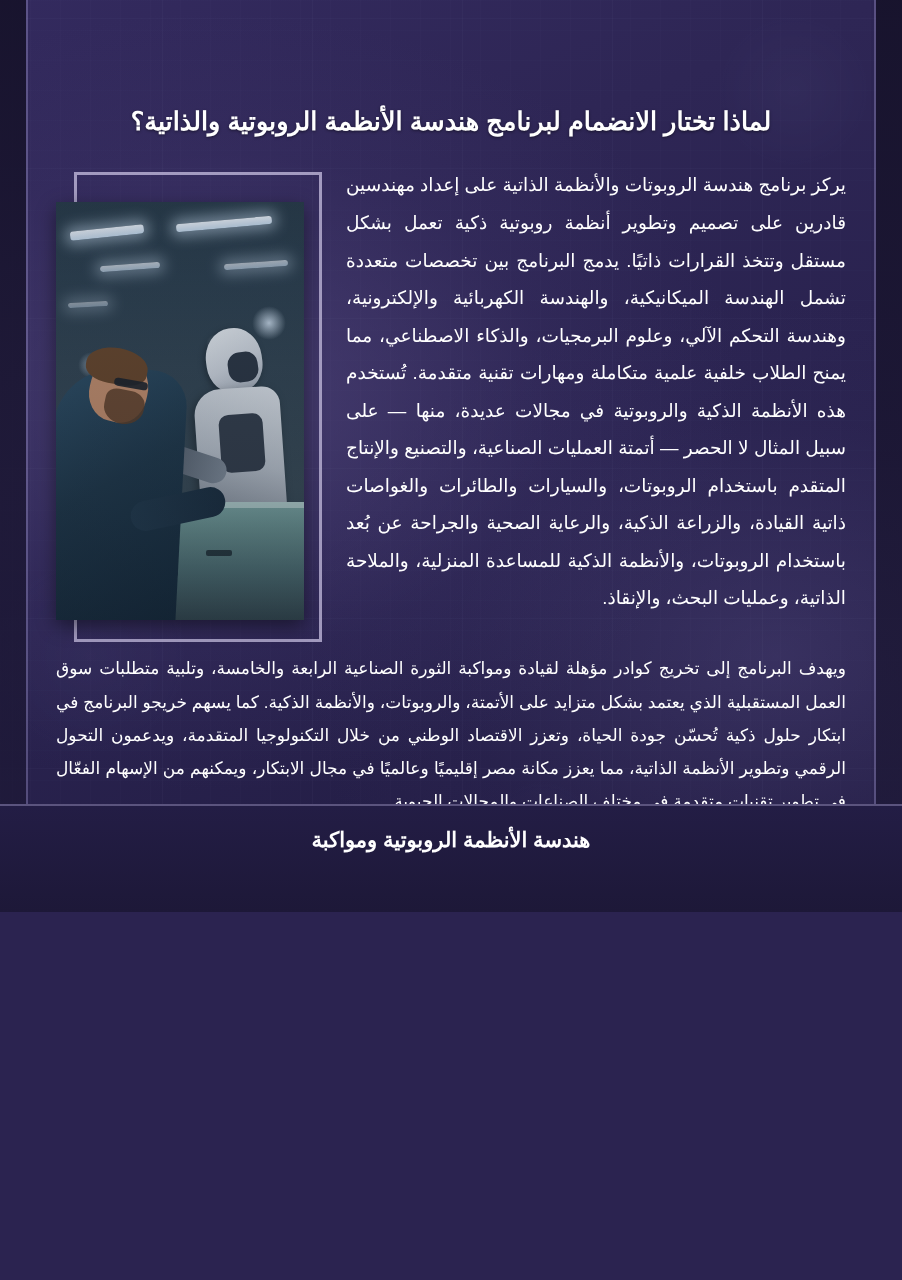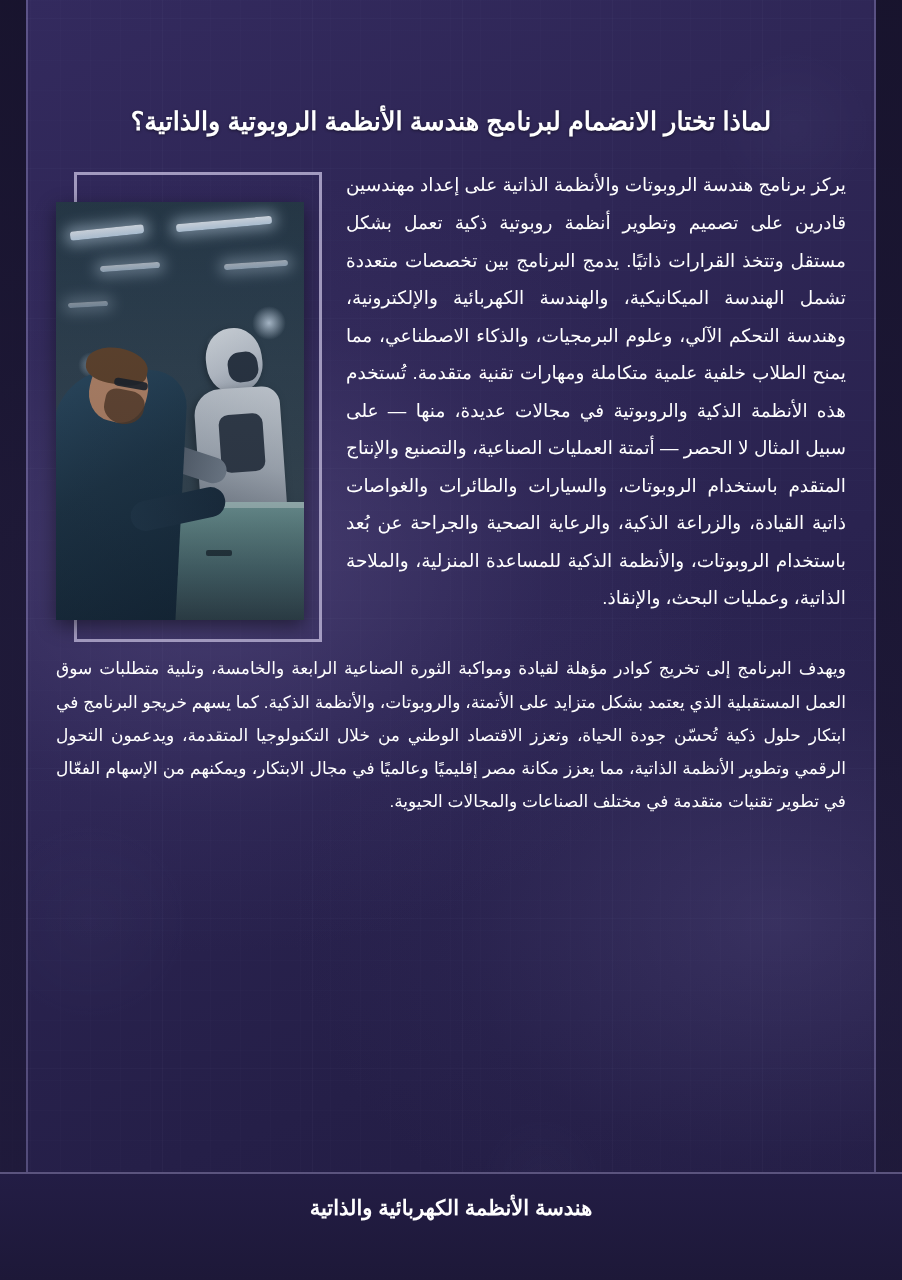--- a/index.html
+++ b/index.html
@@ -9,21 +9,21 @@
   body {
     width: 902px;
     height: 1280px;
     font-family: "Liberation Sans", sans-serif;
     background: #2b2350;
     overflow: hidden;
   }
   .page {
     position: relative;
     width: 902px;
-    height: 1280px;
+    height: 912px;
     background:
       radial-gradient(ellipse 700px 520px at 24% 44%, rgba(104,92,150,0.45) 0%, rgba(70,60,115,0.18) 48%, rgba(45,38,82,0) 75%),
       radial-gradient(ellipse 620px 460px at 86% 72%, rgba(92,82,140,0.35) 0%, rgba(60,52,104,0.12) 52%, rgba(40,34,74,0) 78%),
       linear-gradient(160deg, #332a5e 0%, #2e2655 26%, #2a2350 52%, #251f48 76%, #211b41 100%);
     overflow: hidden;
   }
   
   .texture {
     position: absolute;
     inset: 0;
@@ -389,15 +389,15 @@
         </div>
       </div>
 
       <span>يركز برنامج هندسة الروبوتات والأنظمة الذاتية على إعداد مهندسين قادرين على تصميم وتطوير أنظمة روبوتية ذكية تعمل بشكل مستقل وتتخذ القرارات ذاتيًا. يدمج البرنامج بين تخصصات متعددة تشمل الهندسة الميكانيكية، والهندسة الكهربائية والإلكترونية، وهندسة التحكم الآلي، وعلوم البرمجيات، والذكاء الاصطناعي، مما يمنح الطلاب خلفية علمية متكاملة ومهارات تقنية متقدمة. تُستخدم هذه الأنظمة الذكية والروبوتية في مجالات عديدة، منها — على سبيل المثال لا الحصر — أتمتة العمليات الصناعية، والتصنيع والإنتاج المتقدم باستخدام الروبوتات، والسيارات والطائرات والغواصات ذاتية القيادة، والزراعة الذكية، والرعاية الصحية والجراحة عن بُعد باستخدام الروبوتات، والأنظمة الذكية للمساعدة المنزلية، والملاحة الذاتية، وعمليات البحث، والإنقاذ.</span>
     </div>
 
     <p class="para-two">ويهدف البرنامج إلى تخريج كوادر مؤهلة لقيادة ومواكبة الثورة الصناعية الرابعة والخامسة، وتلبية متطلبات سوق العمل المستقبلية الذي يعتمد بشكل متزايد على الأتمتة، والروبوتات، والأنظمة الذكية. كما يسهم خريجو البرنامج في ابتكار حلول ذكية تُحسّن جودة الحياة، وتعزز الاقتصاد الوطني من خلال التكنولوجيا المتقدمة، ويدعمون التحول الرقمي وتطوير الأنظمة الذاتية، مما يعزز مكانة مصر إقليميًا وعالميًا في مجال الابتكار، ويمكنهم من الإسهام الفعّال في تطوير تقنيات متقدمة في مختلف الصناعات والمجالات الحيوية.</p>
   </div>
 
   <div class="footer">
-    <div class="footer-title">هندسة الأنظمة الكهربائية والذاتية</div>
+    <div class="footer-title">هندسة الأنظمة الروبوتية ومواكبة</div>
   </div>
 </div>
 
 </body></html>

